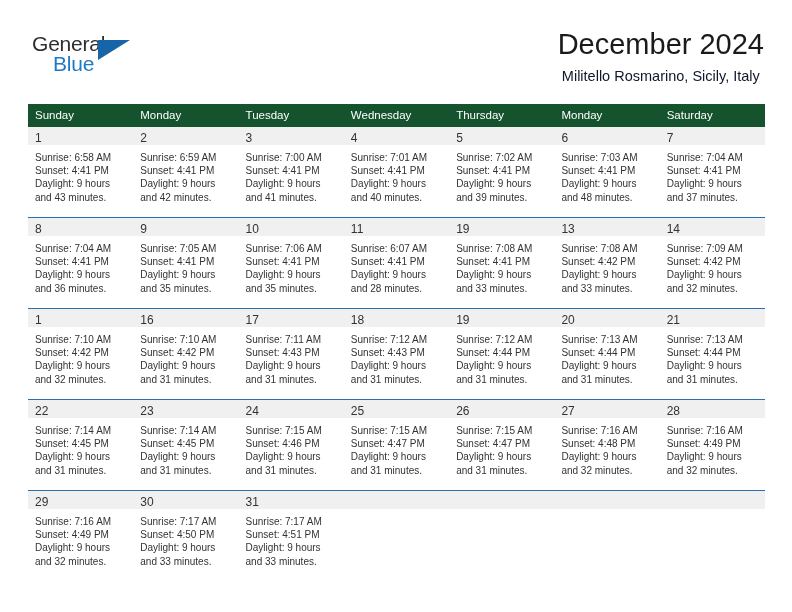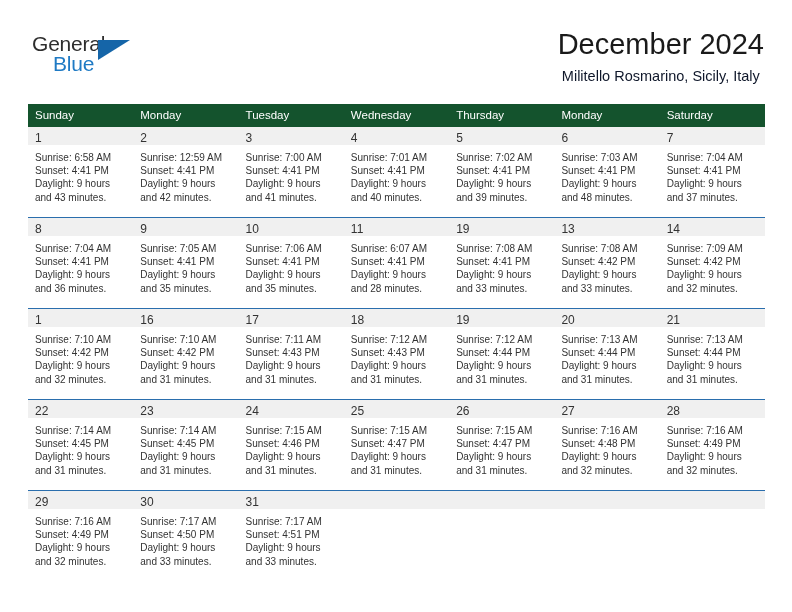--- a/index.html
+++ b/index.html
@@ -194,21 +194,21 @@
                 <div>Sunset: 4:41 PM</div>
                 <div>Daylight: 9 hours</div>
                 <div>and 43 minutes.</div>
               </div>
             </div>
           </td>
           <td>
             <div class="cell-inner">
               <div class="daynum">2</div>
               <div class="details">
-                <div>Sunrise: 12:59 AM</div>
+                <div>Sunrise: 6:59 AM</div>
                 <div>Sunset: 4:41 PM</div>
                 <div>Daylight: 9 hours</div>
                 <div>and 42 minutes.</div>
               </div>
             </div>
           </td>
           <td>
             <div class="cell-inner">
               <div class="daynum">3</div>
               <div class="details">

